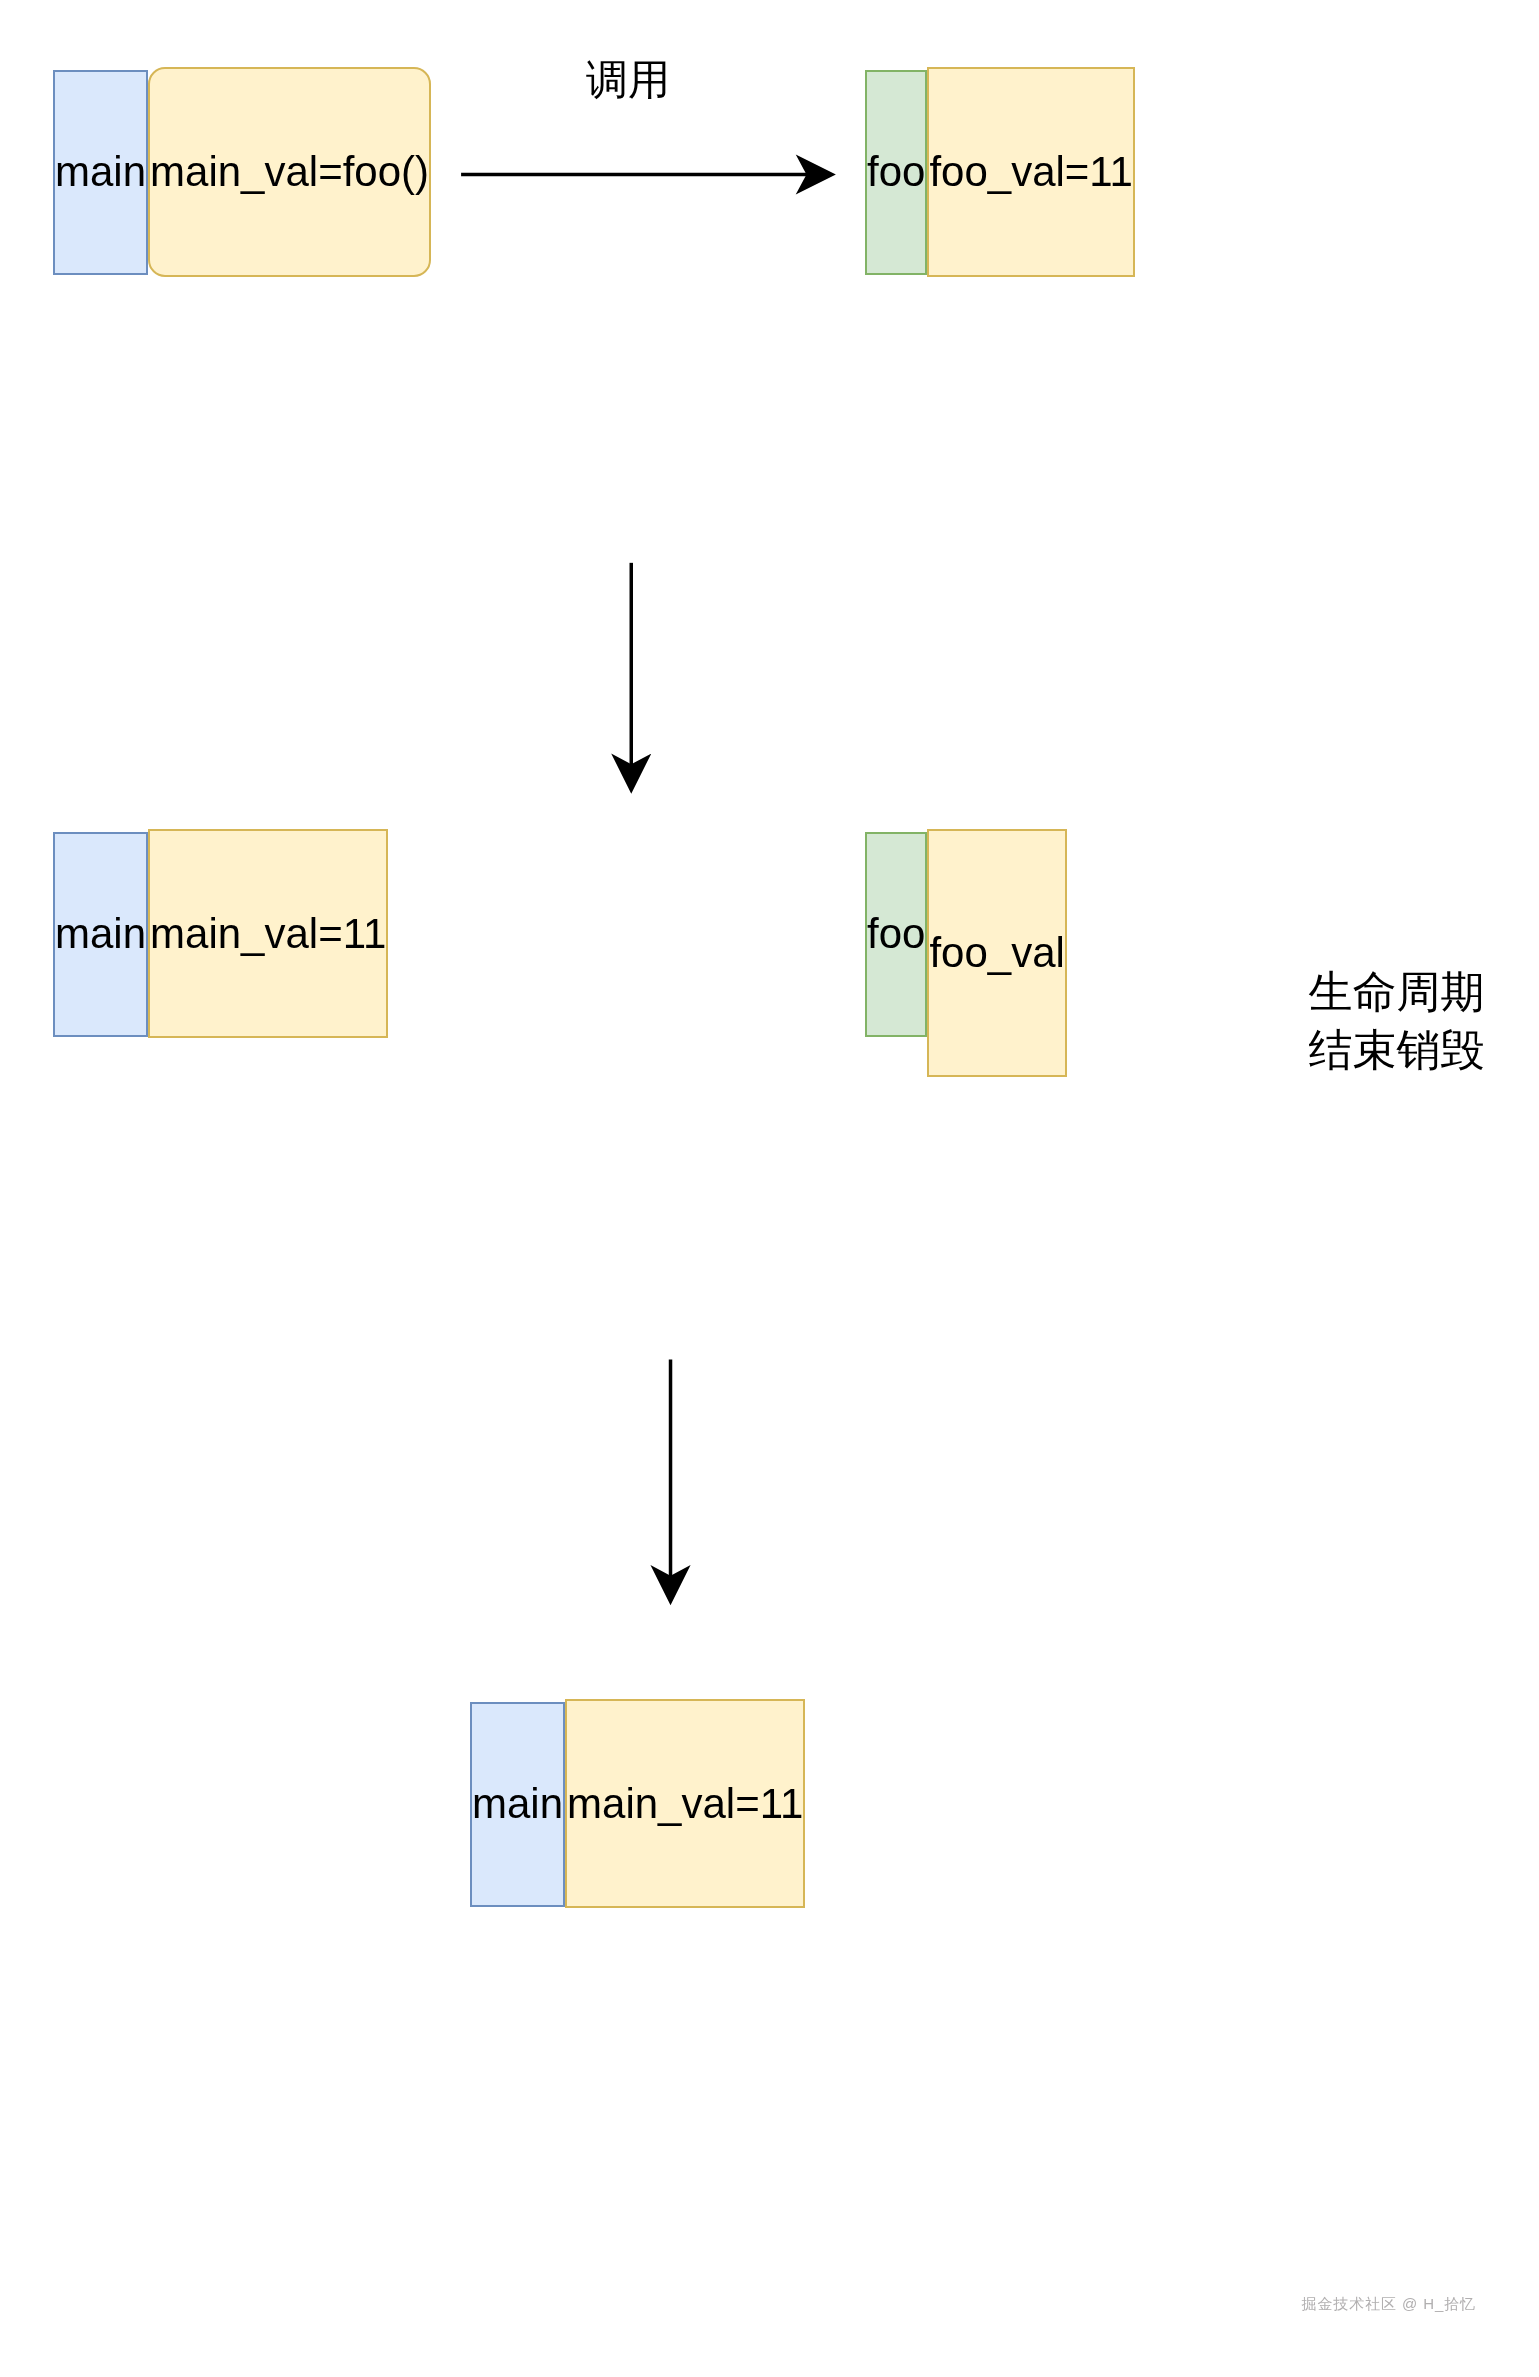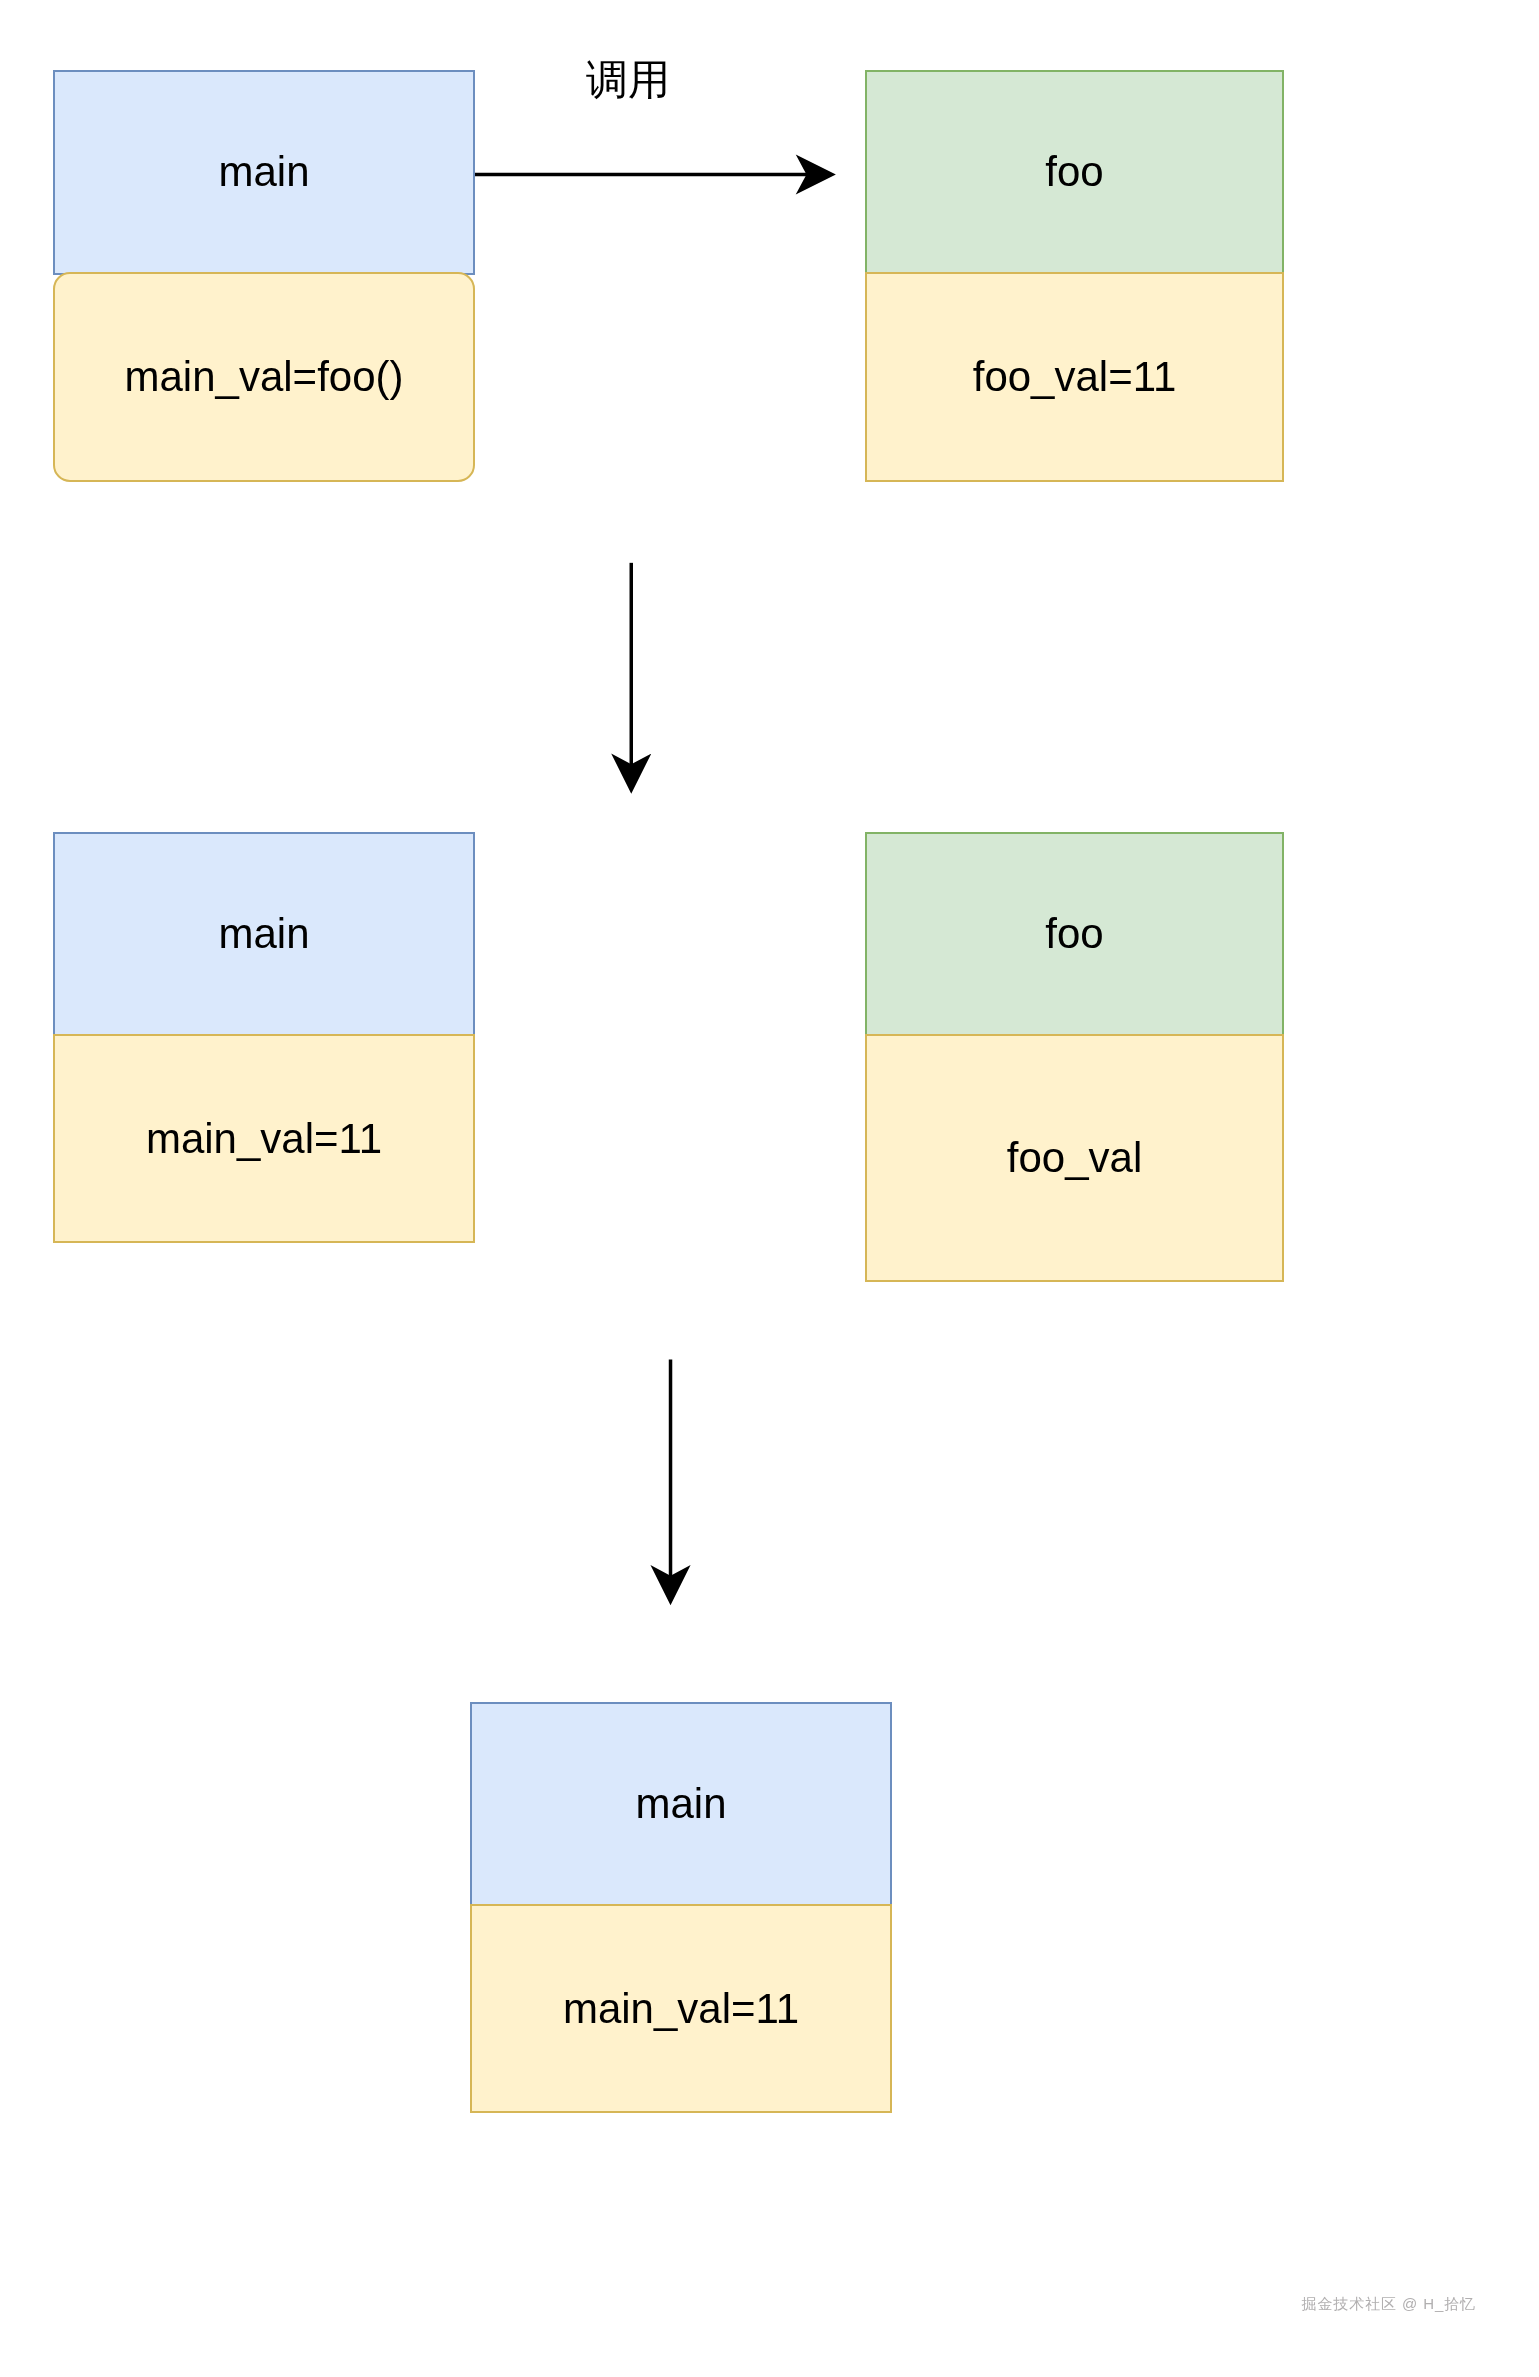--- a/index.html
+++ b/index.html
@@ -12,21 +12,21 @@
   html,body{margin:0;padding:0;}
   body{
     width:1540px;height:2377px;background:#ffffff;
     font-family:"Liberation Sans",sans-serif;color:var(--text);
     position:relative;overflow:hidden;
   }
   .canvas{position:absolute;inset:0;width:1540px;height:2377px;}
   .arrows{position:absolute;left:0;top:0;pointer-events:none;}
   .arrows line{stroke:var(--arrow);stroke-width:4px;}
 
-  .stack{position:absolute;display:flex;flex-direction:column;padding-left:16px;}
+  .stack{position:absolute;display:flex;flex-direction:row;padding-left:16px;}
   .seg{
     box-sizing:border-box;position:relative;
     border:2.6px solid #000;
     display:flex;align-items:center;justify-content:center;
     font-size:42px;line-height:1.2;text-align:center;
     white-space:nowrap;
   }
   .seg + .seg{margin-top:-2.6px;}
   .seg:nth-child(2){z-index:2;}
   .seg:nth-child(3){z-index:3;}
@@ -78,20 +78,24 @@
   <div class="stack" style="left:37px;top:832px;width:422px;">
     <div class="seg blue" style="height:205px;">main</div>
     <div class="seg yellow" style="height:209px;">main_val=11</div>
   </div>
 
   <div class="stack" style="left:849px;top:832px;width:419px;">
     <div class="seg green" style="height:205px;">foo</div>
     <div class="seg yellow" style="height:248px;">foo_val</div>
   </div>
 
+  <div class="label anno-step2">
+    <div>生命周期</div>
+    <div>结束销毁</div>
+  </div>
 
   <div class="stack" style="left:454px;top:1702px;width:422px;">
     <div class="seg blue" style="height:205px;">main</div>
     <div class="seg yellow" style="height:209px;">main_val=11</div>
   </div>
 
   <div class="label anno-step3">
   </div>
 
   <div class="watermark">掘金技术社区 @ H_拾忆</div>

